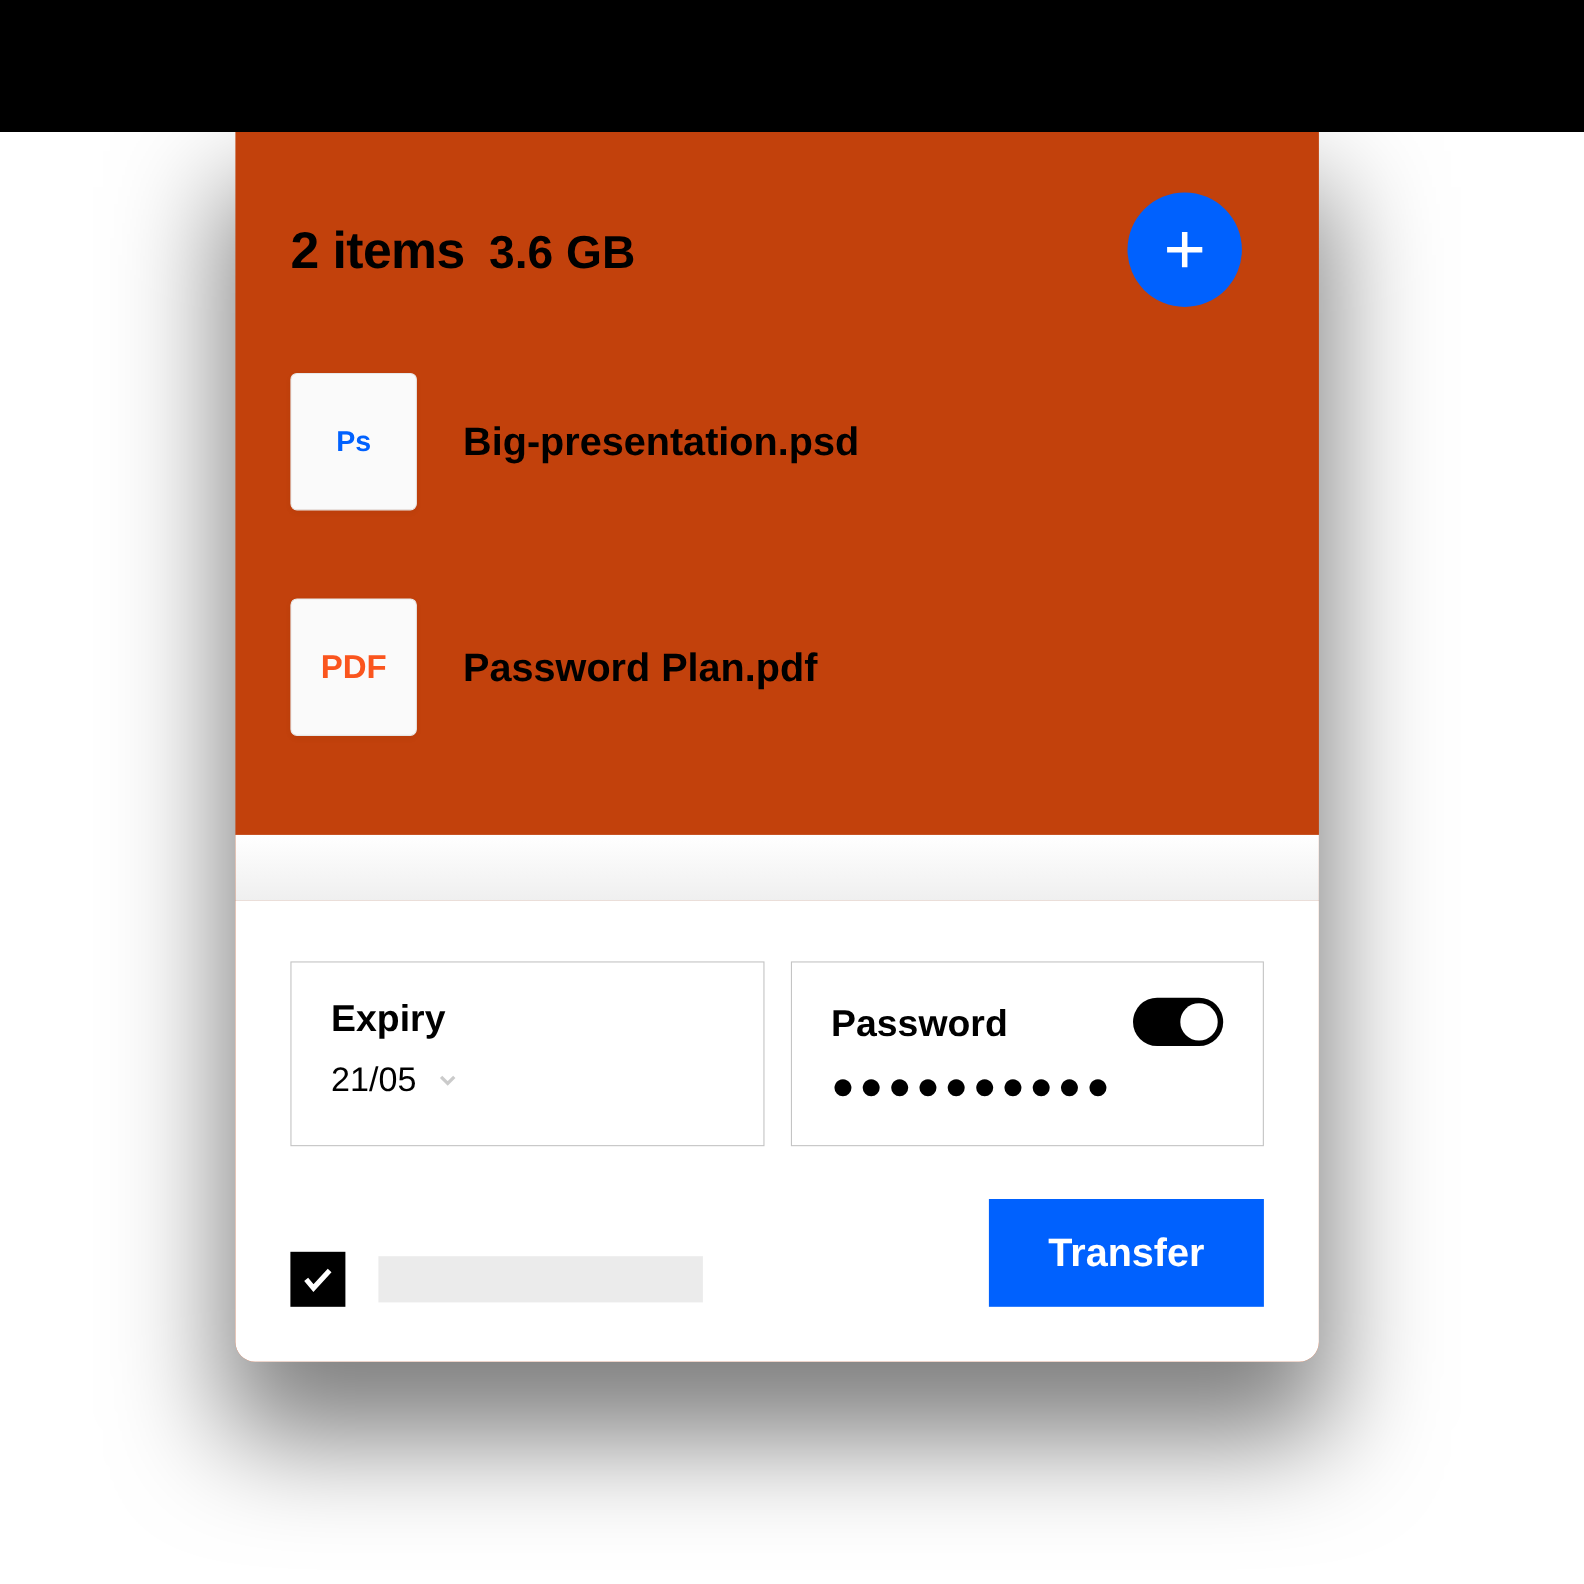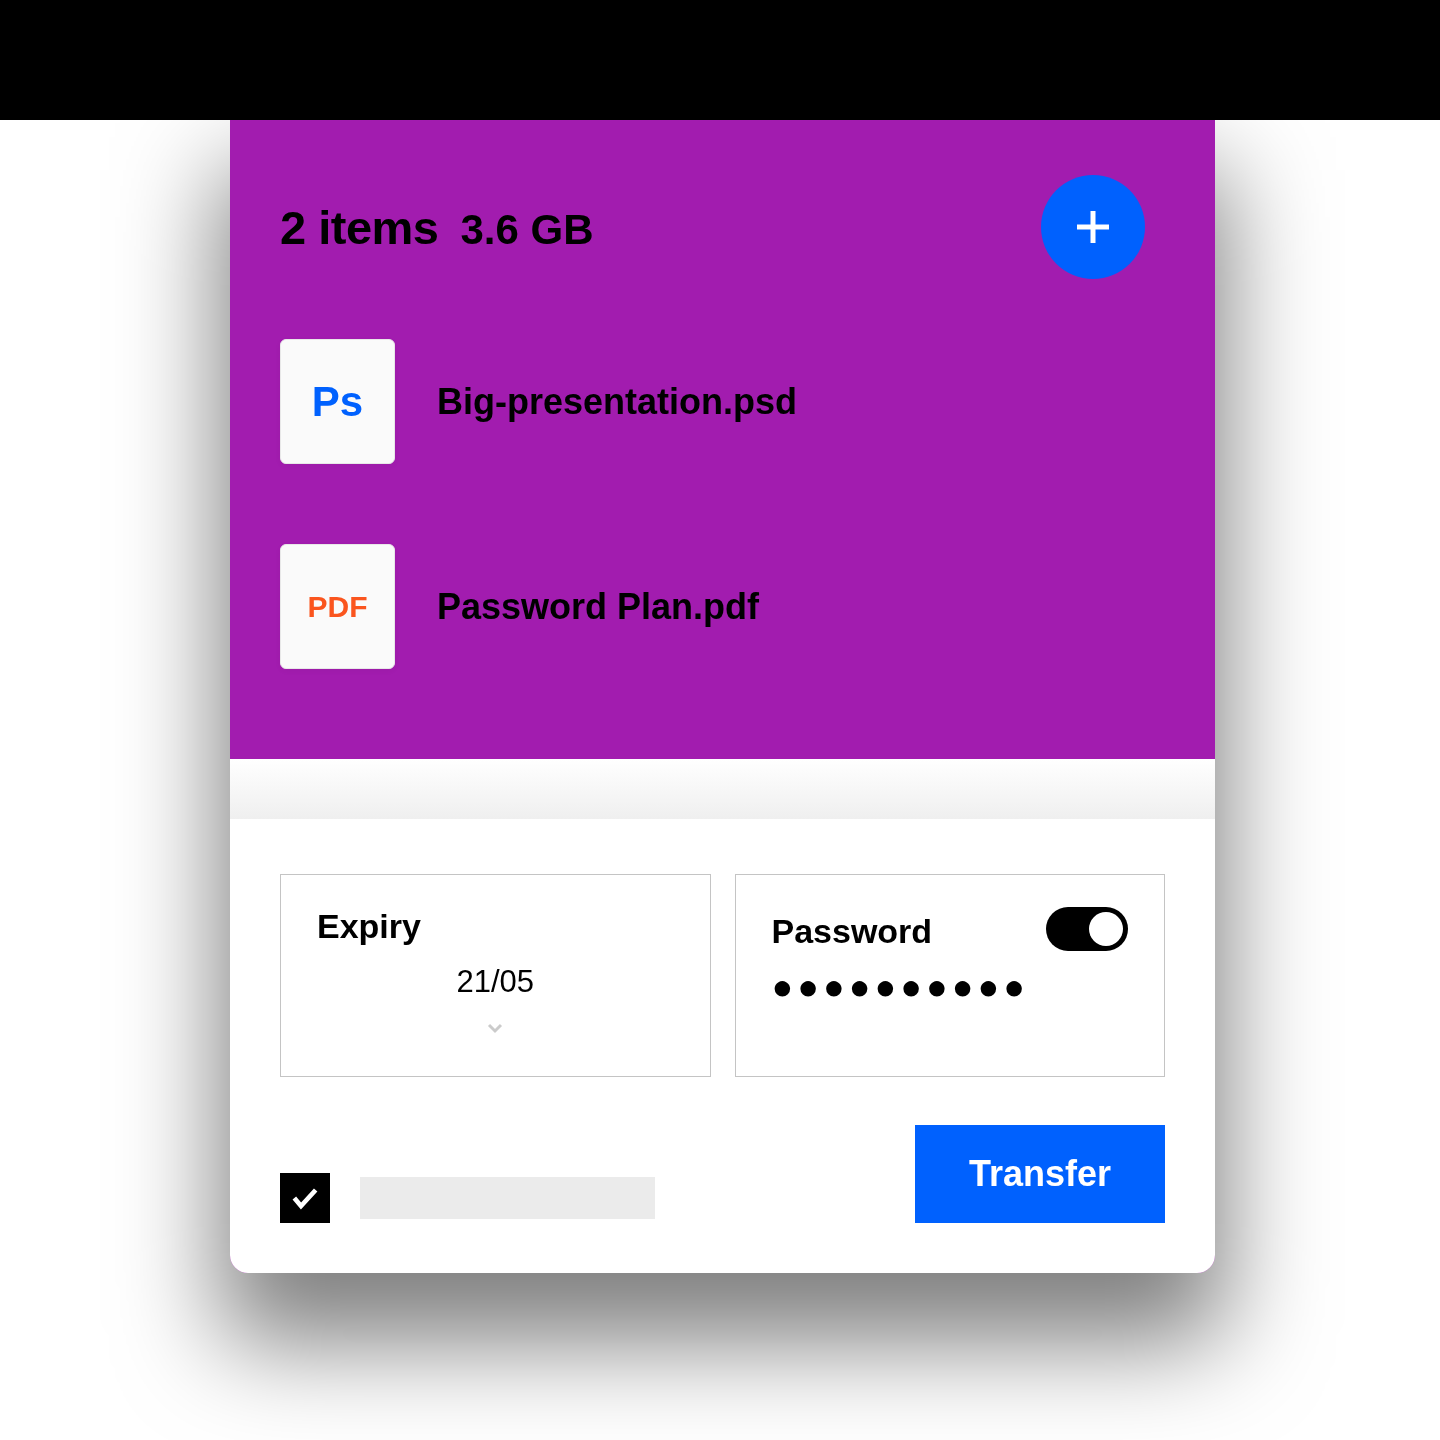--- a/index.html
+++ b/index.html
@@ -21,23 +21,23 @@
       top: 0;
       left: 0;
       width: 1440px;
       height: 120px;
       background: #000000;
     }
     
     .card {
       position: absolute;
       top: 120px;
-      left: 230px;
+      left: 214px;
       width: 985px;
-      background: #a21caf;
+      background: #c2410c;
       border-radius: 0 0 18px 18px;
       box-shadow: 0 60px 100px 10px rgba(0,0,0,0.5);
     }
     
     .header {
       display: flex;
       align-items: center;
       justify-content: space-between;
       padding: 55px 70px 30px 50px;
     }
@@ -96,21 +96,21 @@
       border-radius: 6px;
       display: flex;
       align-items: center;
       justify-content: center;
       font-weight: 700;
       box-shadow: 0 2px 6px rgba(0,0,0,0.04);
     }
     
     .file-icon.ps {
       color: #0061fe;
-      font-size: 42px;
+      font-size: 26px;
     }
     
     .file-icon.pdf {
       color: #fa551e;
       font-size: 30px;
     }
     
     .file-name {
       font-size: 36px;
       font-weight: 700;
@@ -146,21 +146,20 @@
       font-size: 34px;
       font-weight: 700;
       color: #000000;
       margin-bottom: 18px;
     }
     
     .expiry-value-row {
       display: flex;
       align-items: center;
       gap: 16px;
-      flex-direction: column;
     }
     
     .expiry-value {
       font-size: 31px;
       font-weight: 400;
       color: #000000;
     }
     
     .chevron-icon {
       width: 24px;

